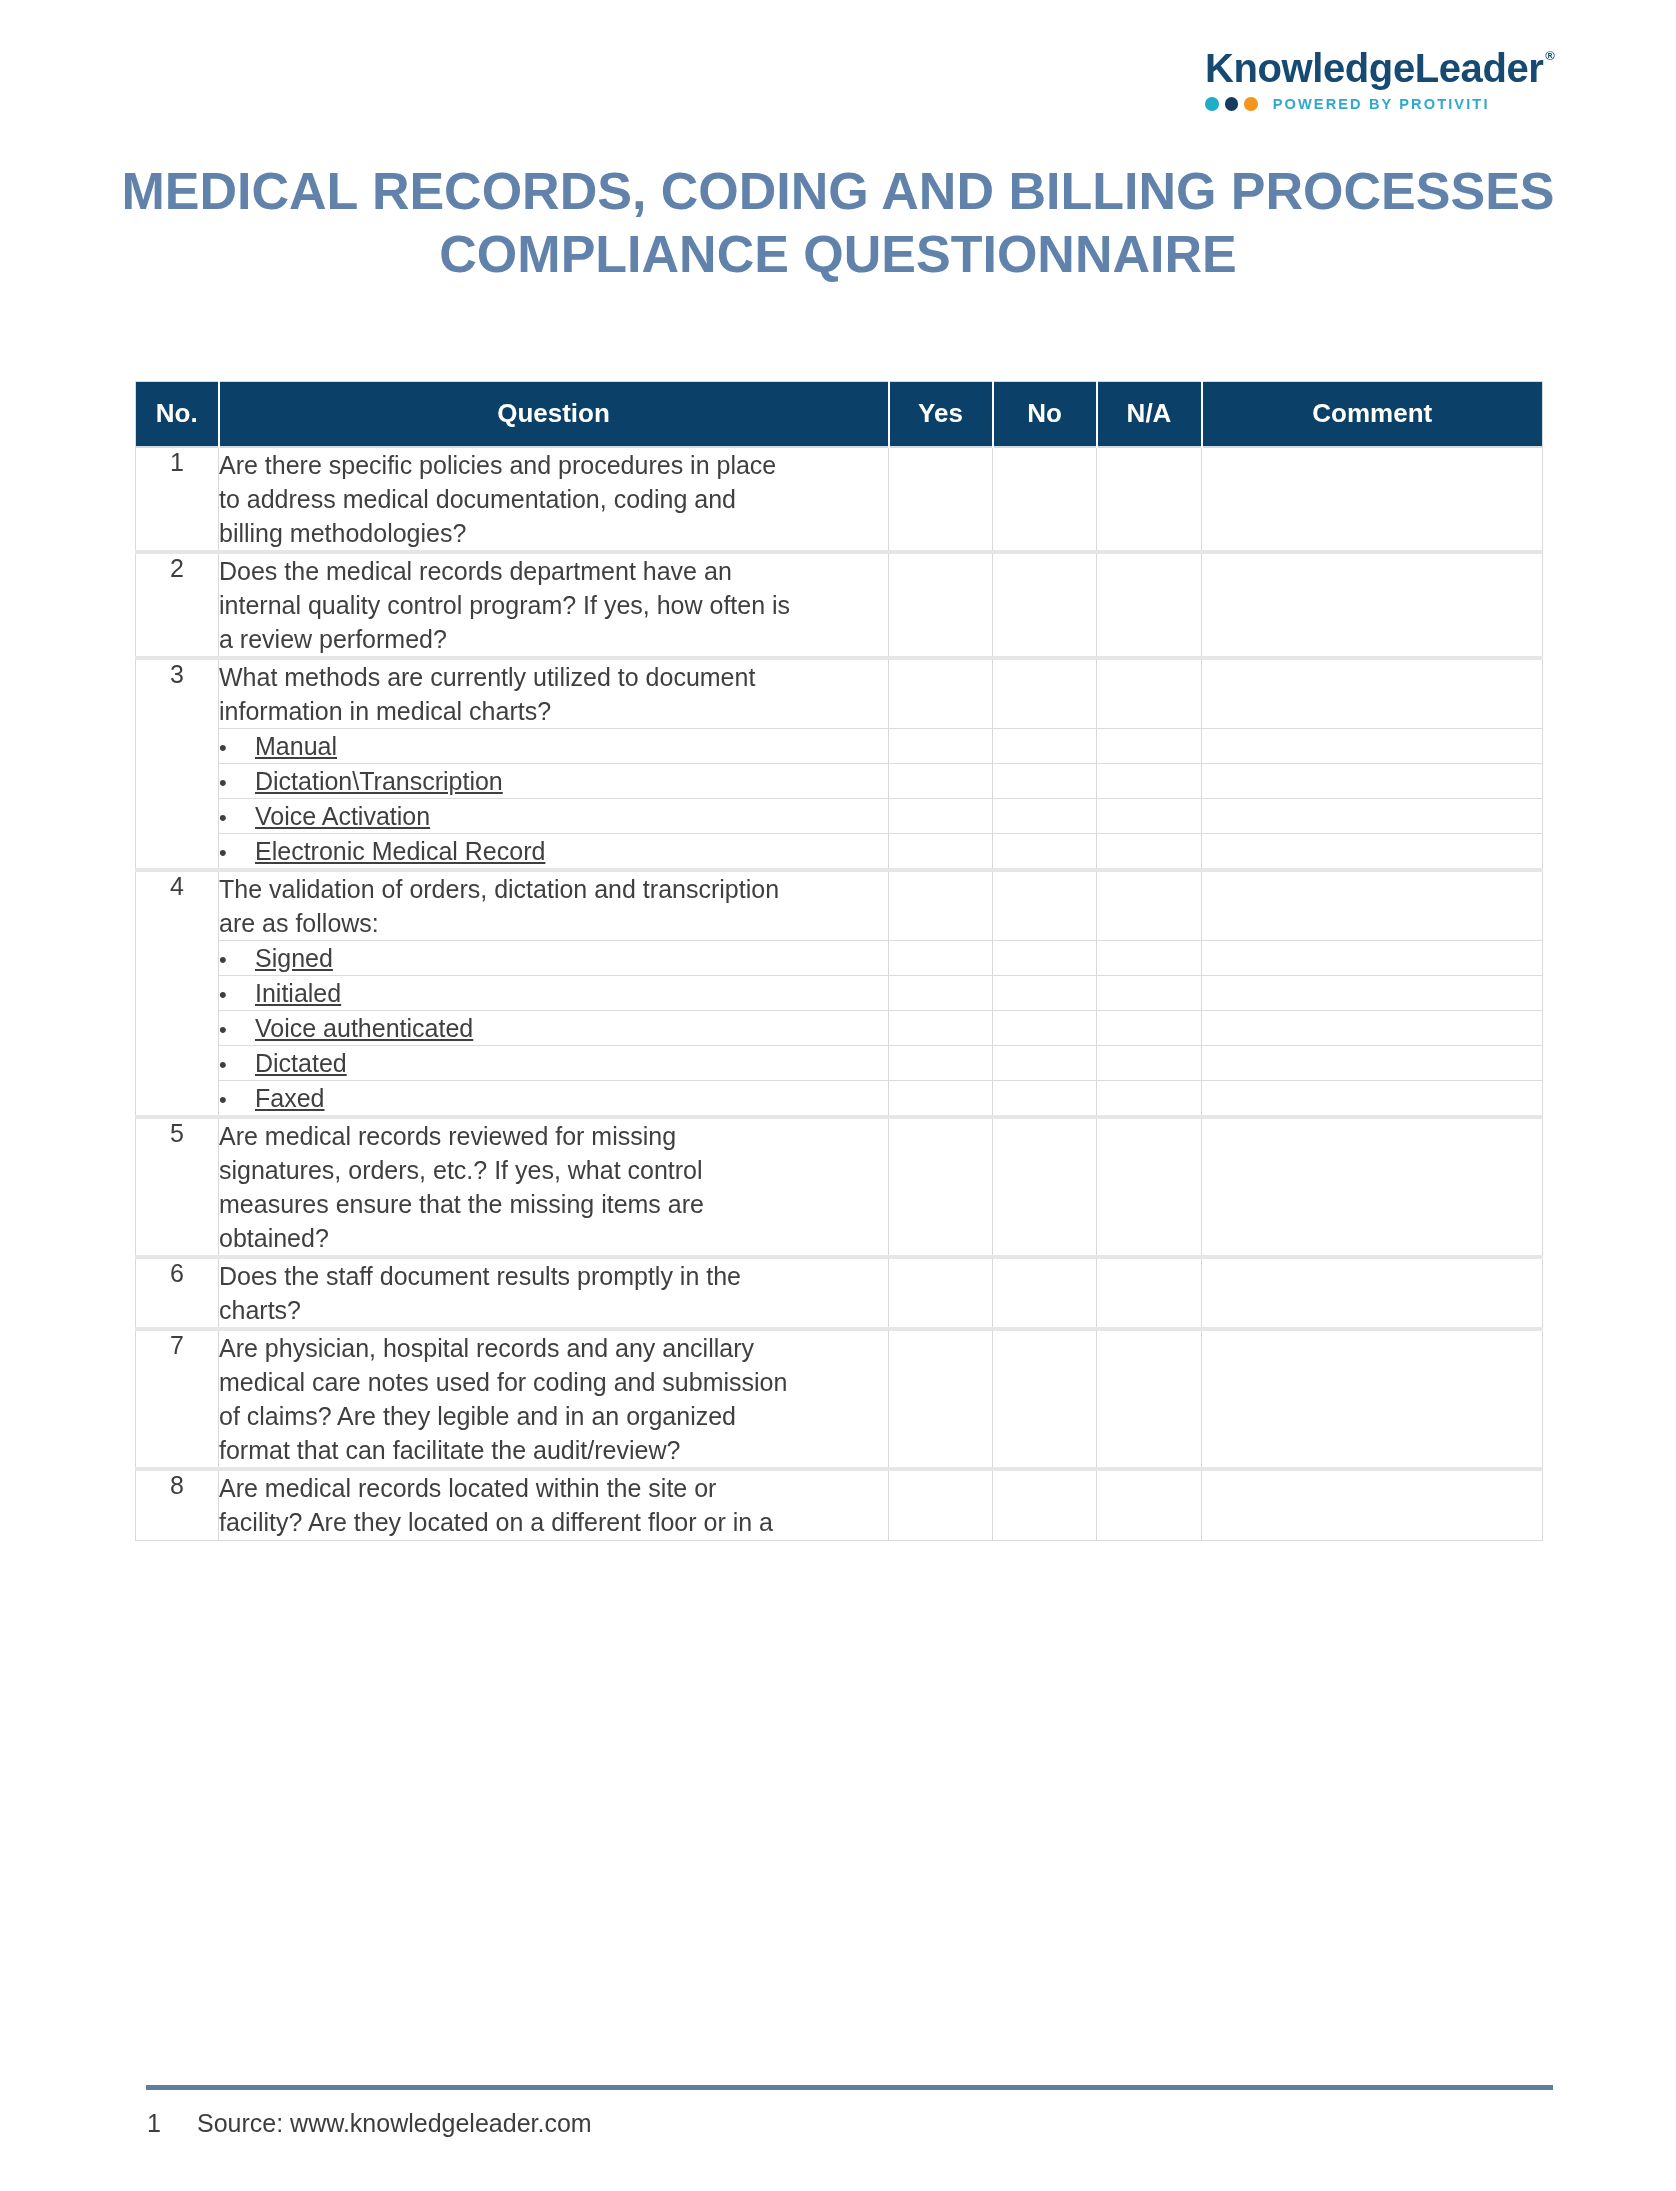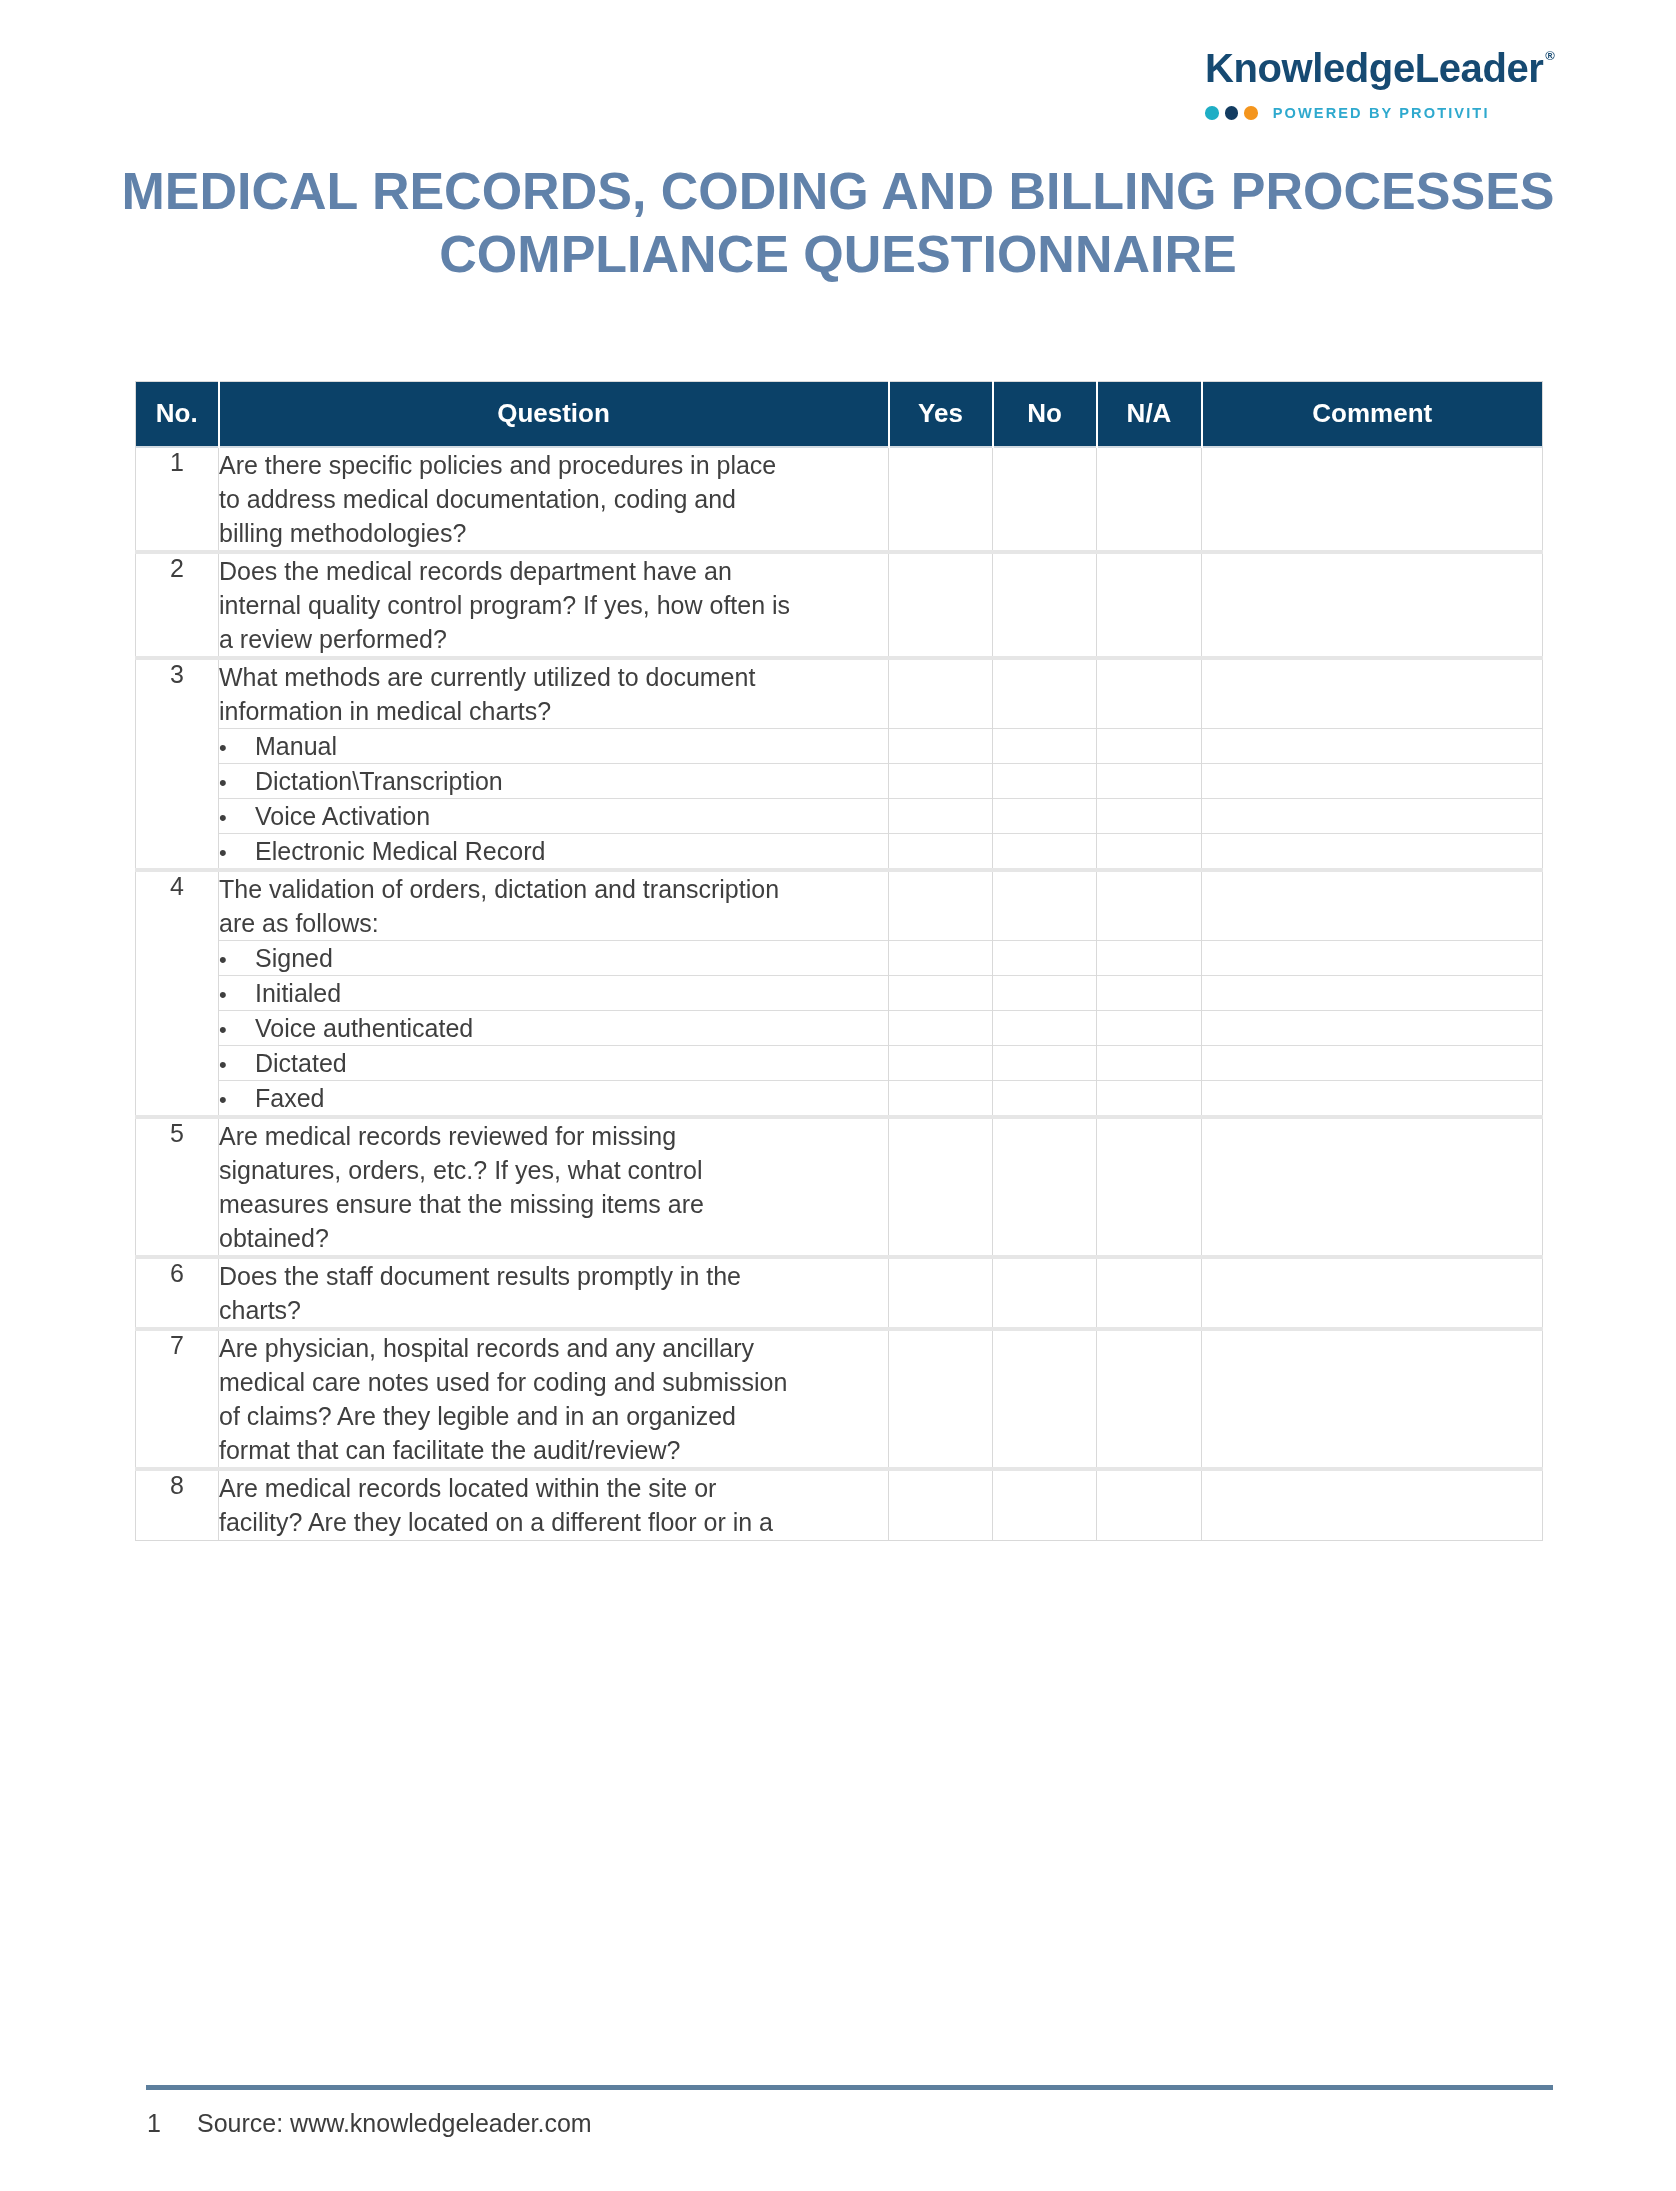--- a/index.html
+++ b/index.html
@@ -17,21 +17,21 @@
   html,body{margin:0;padding:0;}
   body{
     width:1676px;height:2192px;background:#ffffff;position:relative;
     font-family:"Liberation Sans","DejaVu Sans",sans-serif;color:var(--body-text);
     overflow:hidden;
   }
   
   .logo{position:absolute;top:48px;left:1205px;text-align:center;}
   .wordmark{font-size:40px;font-weight:bold;color:var(--wordmark-color);letter-spacing:-0.4px;line-height:1;}
   .wordmark .reg{font-size:13px;vertical-align:22px;margin-left:1.7px;font-weight:bold;}
-  .tagline-row{margin-top:17px;display:flex;align-items:center;}
+  .tagline-row{margin-top:8px;display:flex;align-items:center;}
   .dot{width:13.7px;height:13.7px;border-radius:50%;margin-right:6px;flex:0 0 auto;}
   .tagline{margin-left:8.6px;font-size:14.6px;font-weight:bold;letter-spacing:2.1px;color:var(--tagline-color);white-space:nowrap;}
   
   .title{
     position:absolute;top:160px;left:0;width:100%;margin:0;text-align:center;
     font-size:52px;line-height:1.22;font-weight:bold;color:var(--title-color);white-space:pre-line;
   }
   
   .qtable{
     position:absolute;top:381px;left:135px;width:1408px;
@@ -51,21 +51,21 @@
   }
   tr.q-row > td{border-top:4.3px solid var(--border-band);}
   tr.b-row > td{border-top:1.7px solid var(--border-thin);}
   .qtable tbody tr:first-child > td{border-top:none;}
   .num-cell{text-align:center;font-size:25px;color:var(--body-text);padding-top:17px;}
   .q-cell{
     font-size:25px;color:var(--body-text);line-height:1.36;
     padding:15.4px 12px 17px 13px;white-space:pre-line;
   }
   .q-cell.clipped{padding-bottom:1px;margin-left:30px;}
-  .b-cell{padding:13.7px 12px 13.7px 20.5px;white-space:normal;font-size:25px;line-height:1.36;}
+  .b-cell{padding:13.7px 12px 13.7px 20.5px;white-space:normal;font-size:25px;line-height:1.36;text-decoration:underline;}
   .b-mark{display:inline-block;width:36px;font-size:22px;color:var(--body-text);}
   
   .footer-rule{position:absolute;top:2085px;left:146px;width:1407px;height:5.1px;background:var(--rule-color);}
   .footer{position:absolute;top:2109px;left:147px;font-size:25px;color:#3D3D3D;}
   .footer .pageno{display:inline-block;width:50px;}
 </style>
 </head>
 <body>
 
 <div class="logo">

